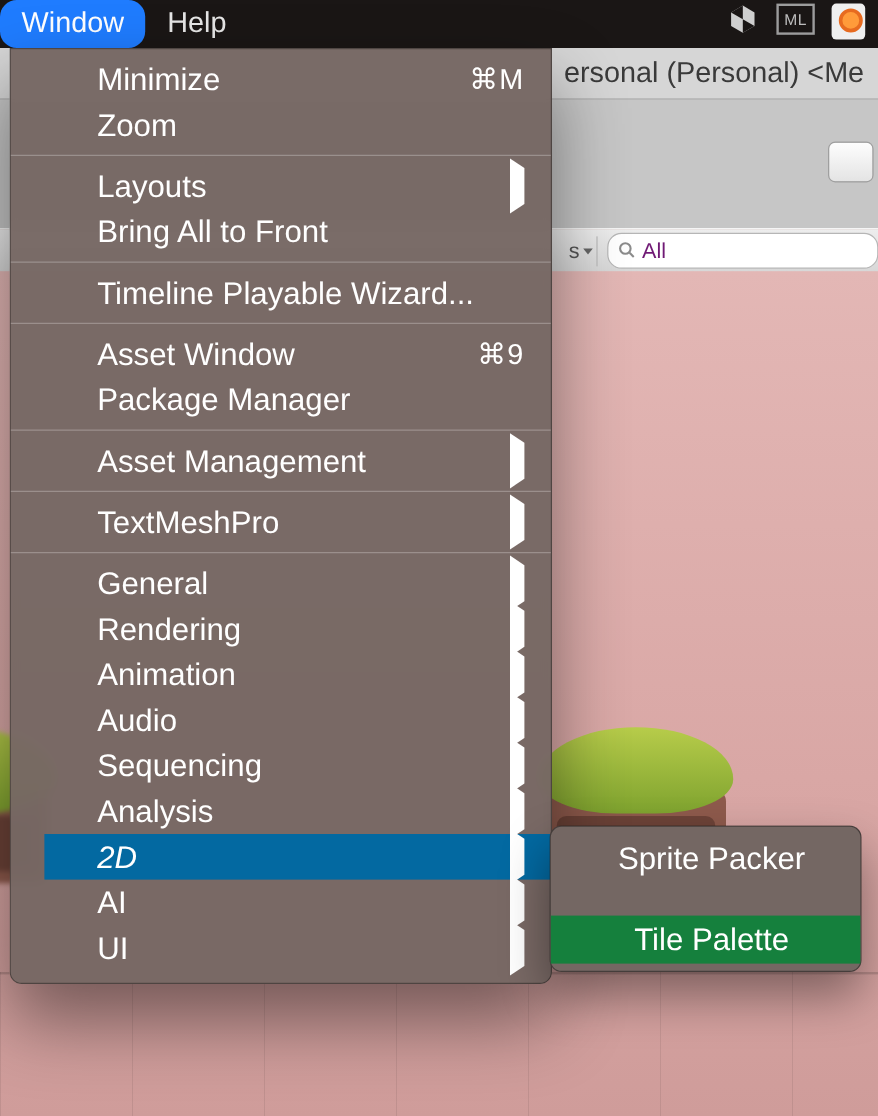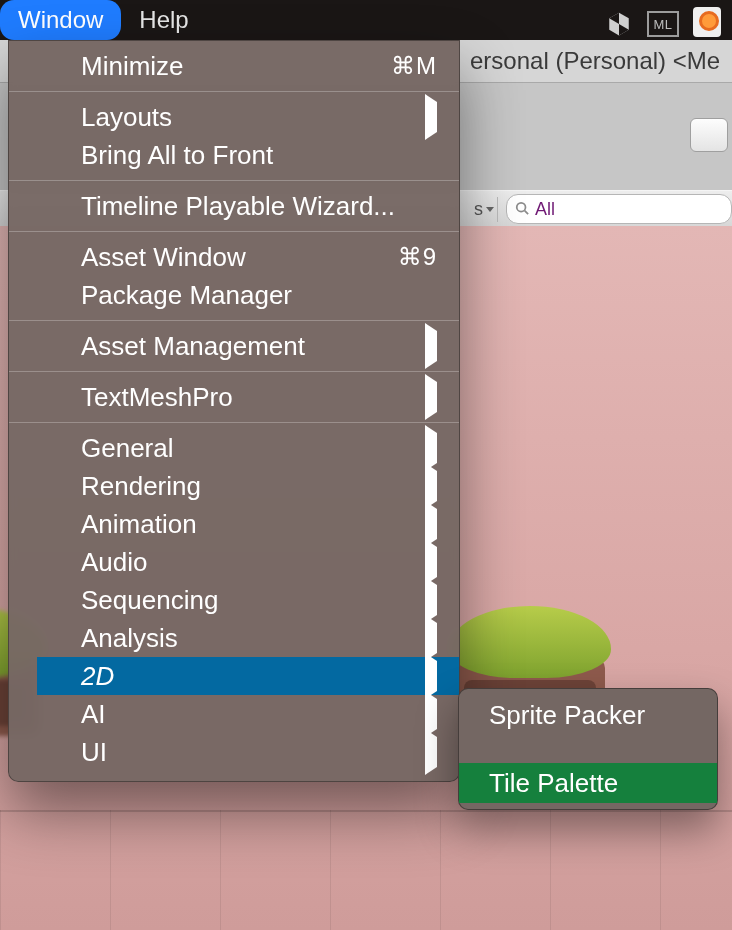--- a/index.html
+++ b/index.html
@@ -38,21 +38,21 @@
   }
   .menubar .spacer { flex: 1; }
   .menubar .tray {
     display: flex;
     align-items: center;
     gap: 10px;
     padding-right: 8px;
   }
   .menubar .tray-icon {
     width: 34px; height: 34px;
-    display: flex; align-items: flex-end; justify-content: center;
+    display: flex; align-items: flex-start; justify-content: center;
     color: #cfcfcf;
     font-size: 13px;
   }
   .ml-box {
     border: 2px solid #9c9c9c;
     width: 28px; height: 22px;
     display:flex;align-items:center;justify-content:center;
     font-size: 13px;
     letter-spacing: 0.5px;
     color: #bdbdbd;
@@ -261,20 +261,21 @@
     color:#fff;
     font-size:26px;
     z-index: 70;
   }
   .submenu .item {
     display:flex;
     align-items:center;
     height:40px;
     padding: 0 20px 0 30px;
     cursor:default;
+    justify-content:center;
   }
   .submenu .item.highlight { background:#15803d;margin-top:28px; }
 
   
   .tri-right {
     width:0;height:0;
     border-top:8px solid transparent;
     border-bottom:8px solid transparent;
     border-left:12px solid #fff;
   }
@@ -344,20 +345,23 @@
       <span class="key-icon"></span>
     </span>
   </div>
 </div>
 
 <div class="dropdown" id="window-dropdown">
     <div class="item">
       <span>Minimize</span>
       <span class="shortcut">⌘M</span>
     </div>
+    <div class="item">
+      <span>Zoom</span>
+    </div>
     <hr class="sep">
     <div class="item">
       <span>Layouts</span>
       <span class="sub-arrow"><span class="tri-right"></span></span>
     </div>
     <div class="item">
       <span>Bring All to Front</span>
     </div>
     <hr class="sep">
     <div class="item">

